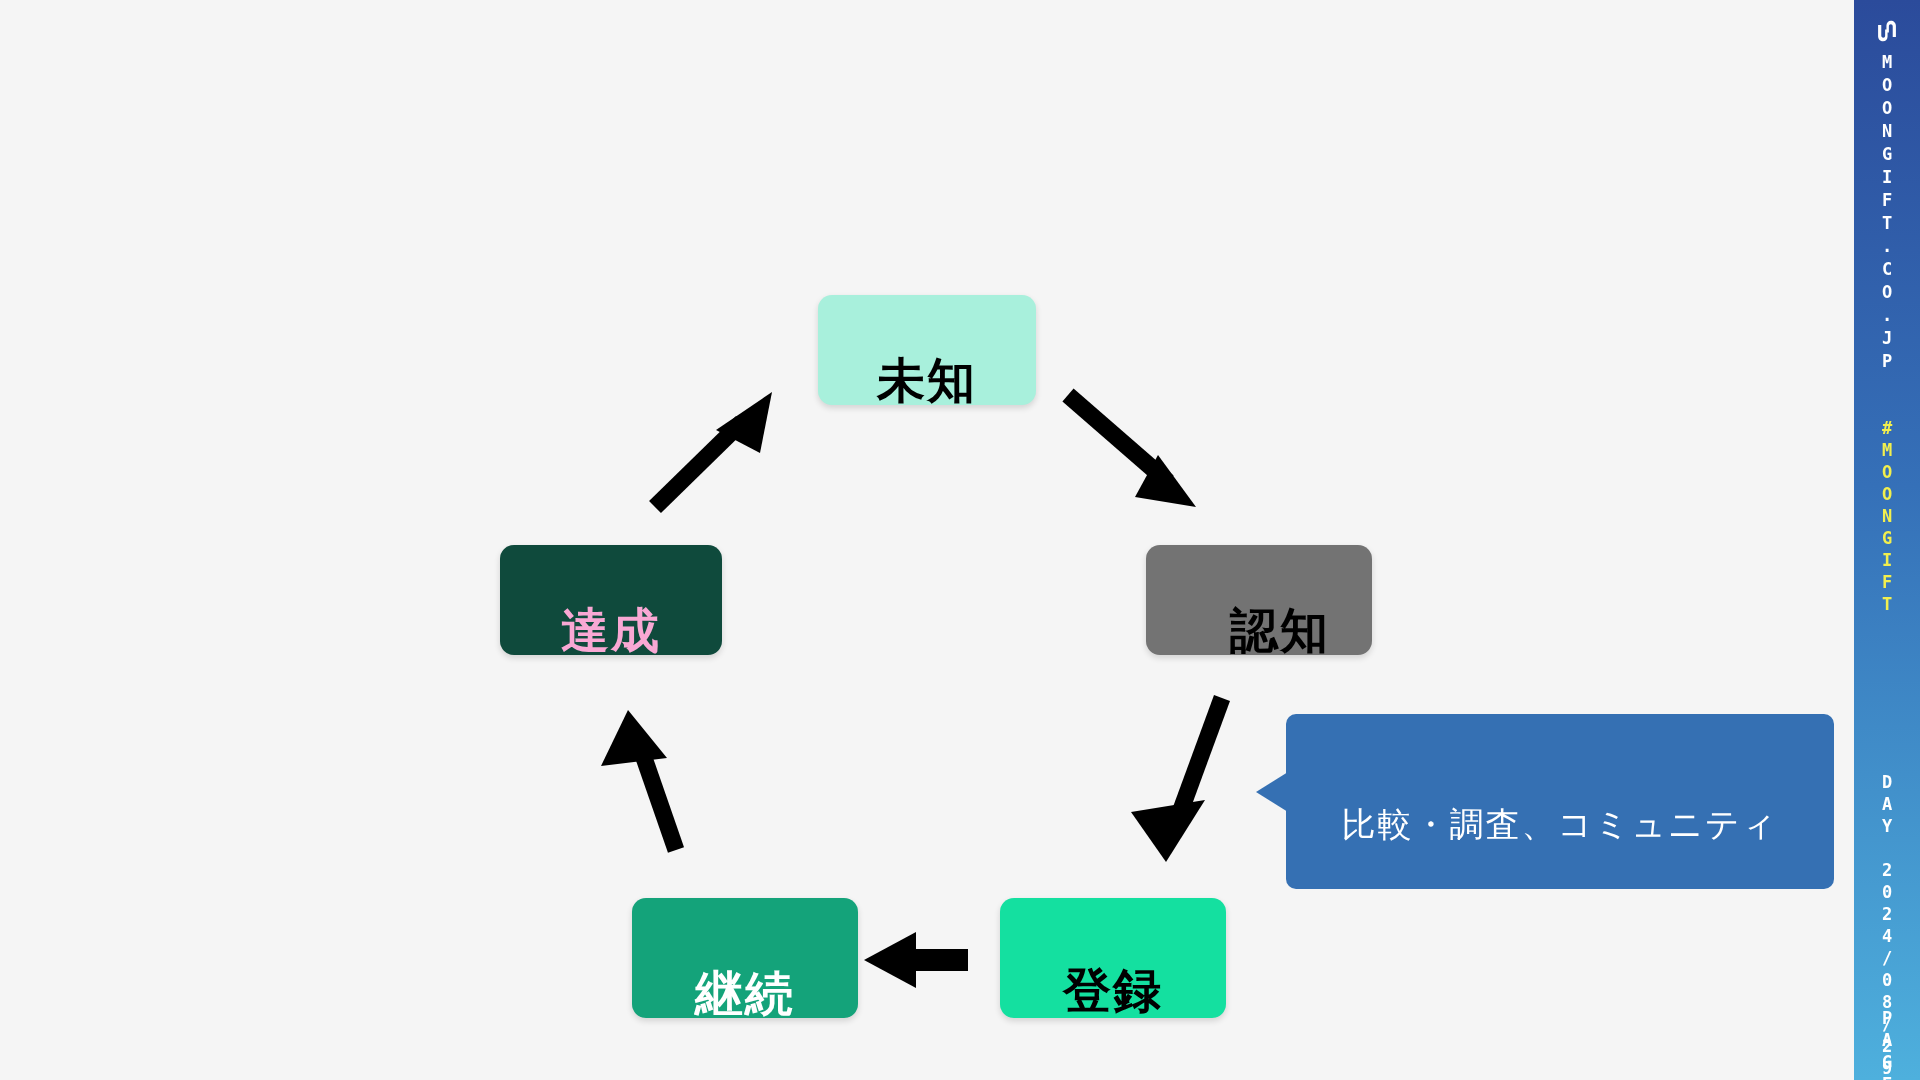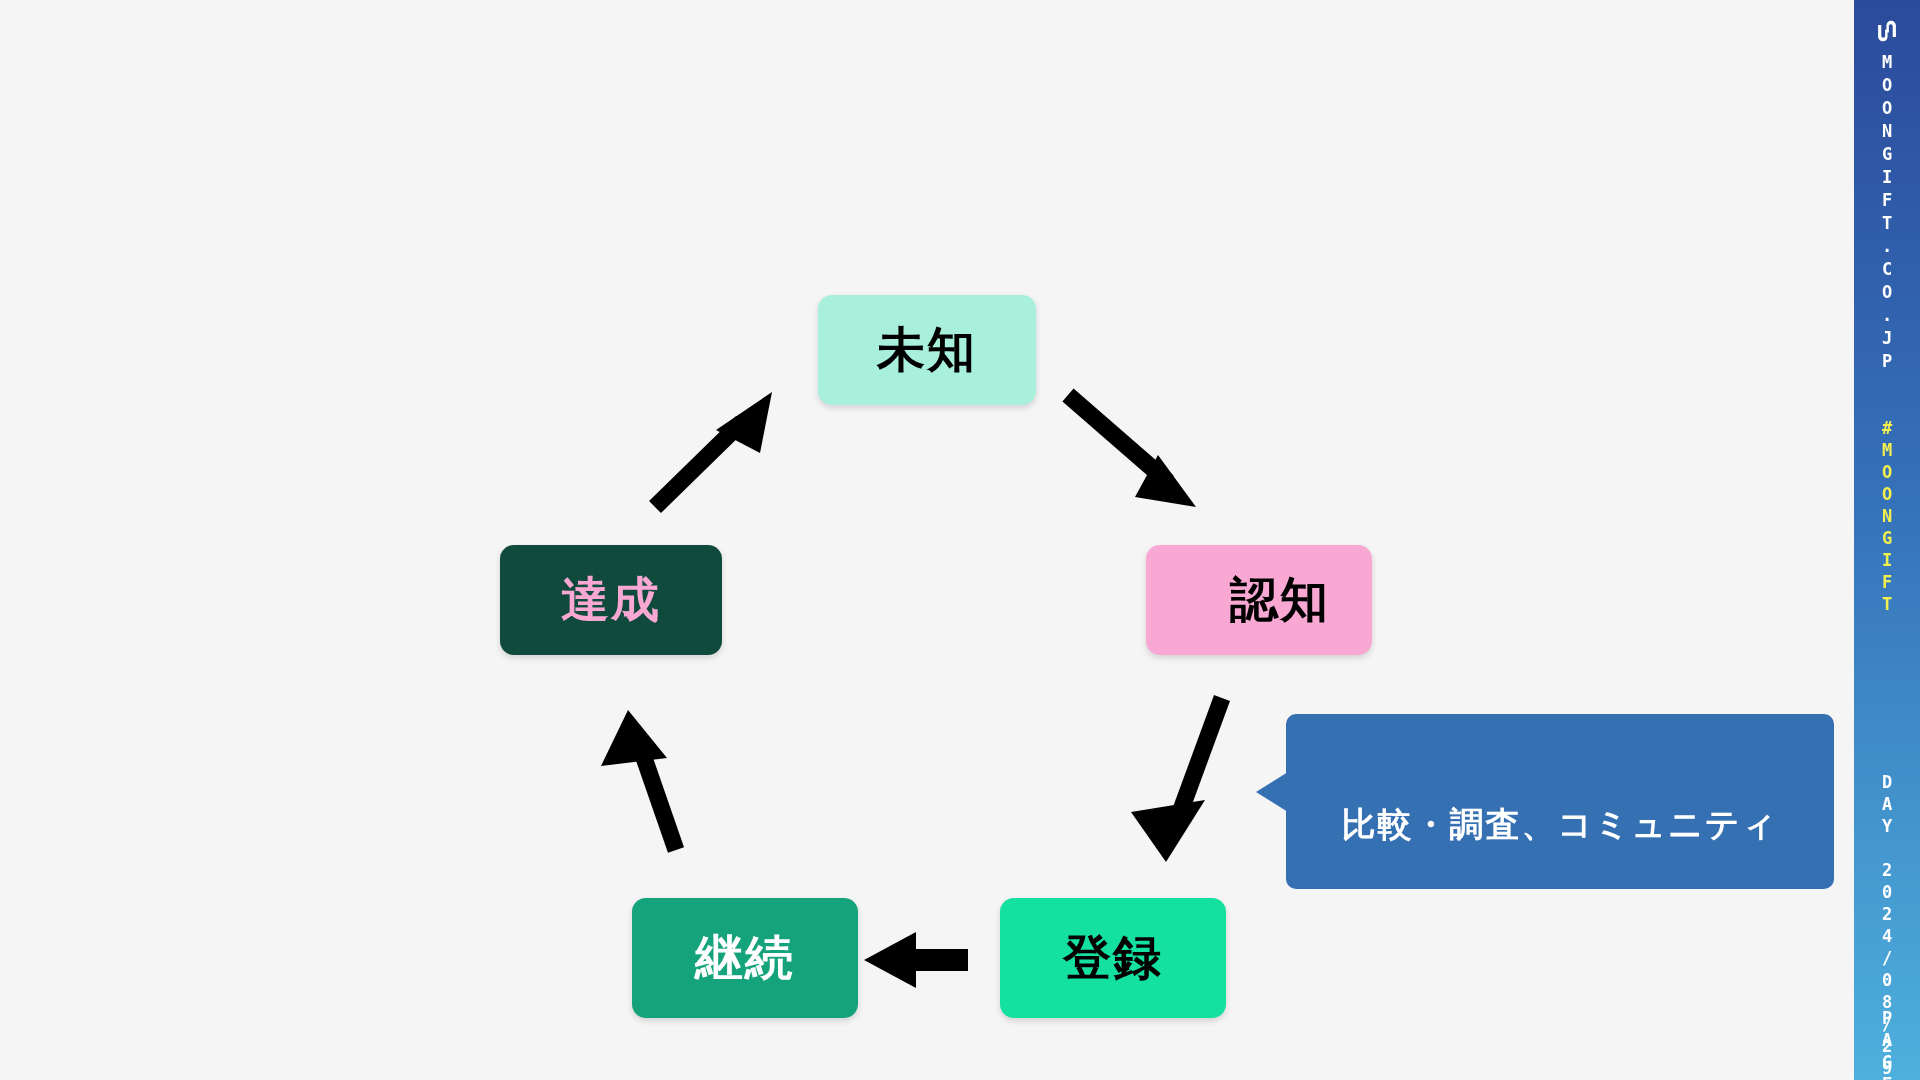--- a/index.html
+++ b/index.html
@@ -49,38 +49,38 @@
     position: absolute;
     left: 0;
     top: 0;
     width: 1854px;
     height: 1080px;
   }
 
   .node {
     position: absolute;
     display: flex;
-    align-items: center;
+    align-items: flex-end;
     justify-content: center;
     border-radius: 14px;
     font-weight: 700;
     letter-spacing: 2px;
     box-sizing: border-box;
     box-shadow: 0 3px 6px rgba(0,0,0,0.14);
   }
 
   .node-label {
     display: block;
     line-height: 1;
   }
 
   
   #node-michi   { left: 818px;  top: 295px; width: 218px; height: 110px; font-size: 48px; }
   #node-ninchi  { left: 1146px; top: 545px; width: 226px; height: 110px; font-size: 48px; }
-  #node-toroku  { left: 1000px; top: 898px; width: 226px; height: 120px; font-size: 48px; }
+  #node-toroku  { left: 1000px; top: 898px; width: 226px; height: 120px; font-size: 48px; font-family: Liberation Mono, monospace; }
   #node-keizoku { left: 624px;  top: 898px; width: 226px; height: 120px; font-size: 48px; }
   #node-tassei  { left: 500px;  top: 545px; width: 222px; height: 110px; font-size: 48px; }
 
   
   #arrows {
     position: absolute;
     left: 0;
     top: 0;
     width: 1854px;
     height: 1080px;
@@ -108,21 +108,21 @@
     top: 58px;
     width: 0;
     height: 0;
     border-top: 20px solid transparent;
     border-bottom: 20px solid transparent;
     border-right: 32px solid #3570b3;
   }
   #callout-text {
     color: #ffffff;
     font-size: 34px;
-    font-weight: 700;
+    font-weight: 400;
     letter-spacing: 2px;
     white-space: nowrap;
     line-height: 1.2;
     margin-top: 45px;
   }
 
   
   #sidebar {
     position: absolute;
     right: 0;
@@ -243,21 +243,21 @@
         <g>
           <line x1="655" y1="507" x2="742" y2="422" stroke="#000000" stroke-width="17" stroke-linecap="butt"></line>
           <polygon points="772,392 760,453 716,430" fill="#000000"></polygon>
         </g>
       </svg>
 
       <div class="node" id="node-michi" style="background:#a8f0dc;color:#000000;">
         <span class="node-label">未知</span>
       </div>
 
-      <div class="node" id="node-ninchi" style="background:#f9a8d4;color:#000000;padding-left:42px;">
+      <div class="node" id="node-ninchi" style="background:#737373;color:#000000;padding-left:42px;">
         <span class="node-label">認知</span>
       </div>
 
       <div class="node" id="node-toroku" style="background:#14e0a0;color:#000000;">
         <span class="node-label">登録</span>
       </div>
 
       <div class="node" id="node-keizoku" style="background:#14a37a;color:#ffffff;margin-left:8px;">
         <span class="node-label">継続</span>
       </div>

